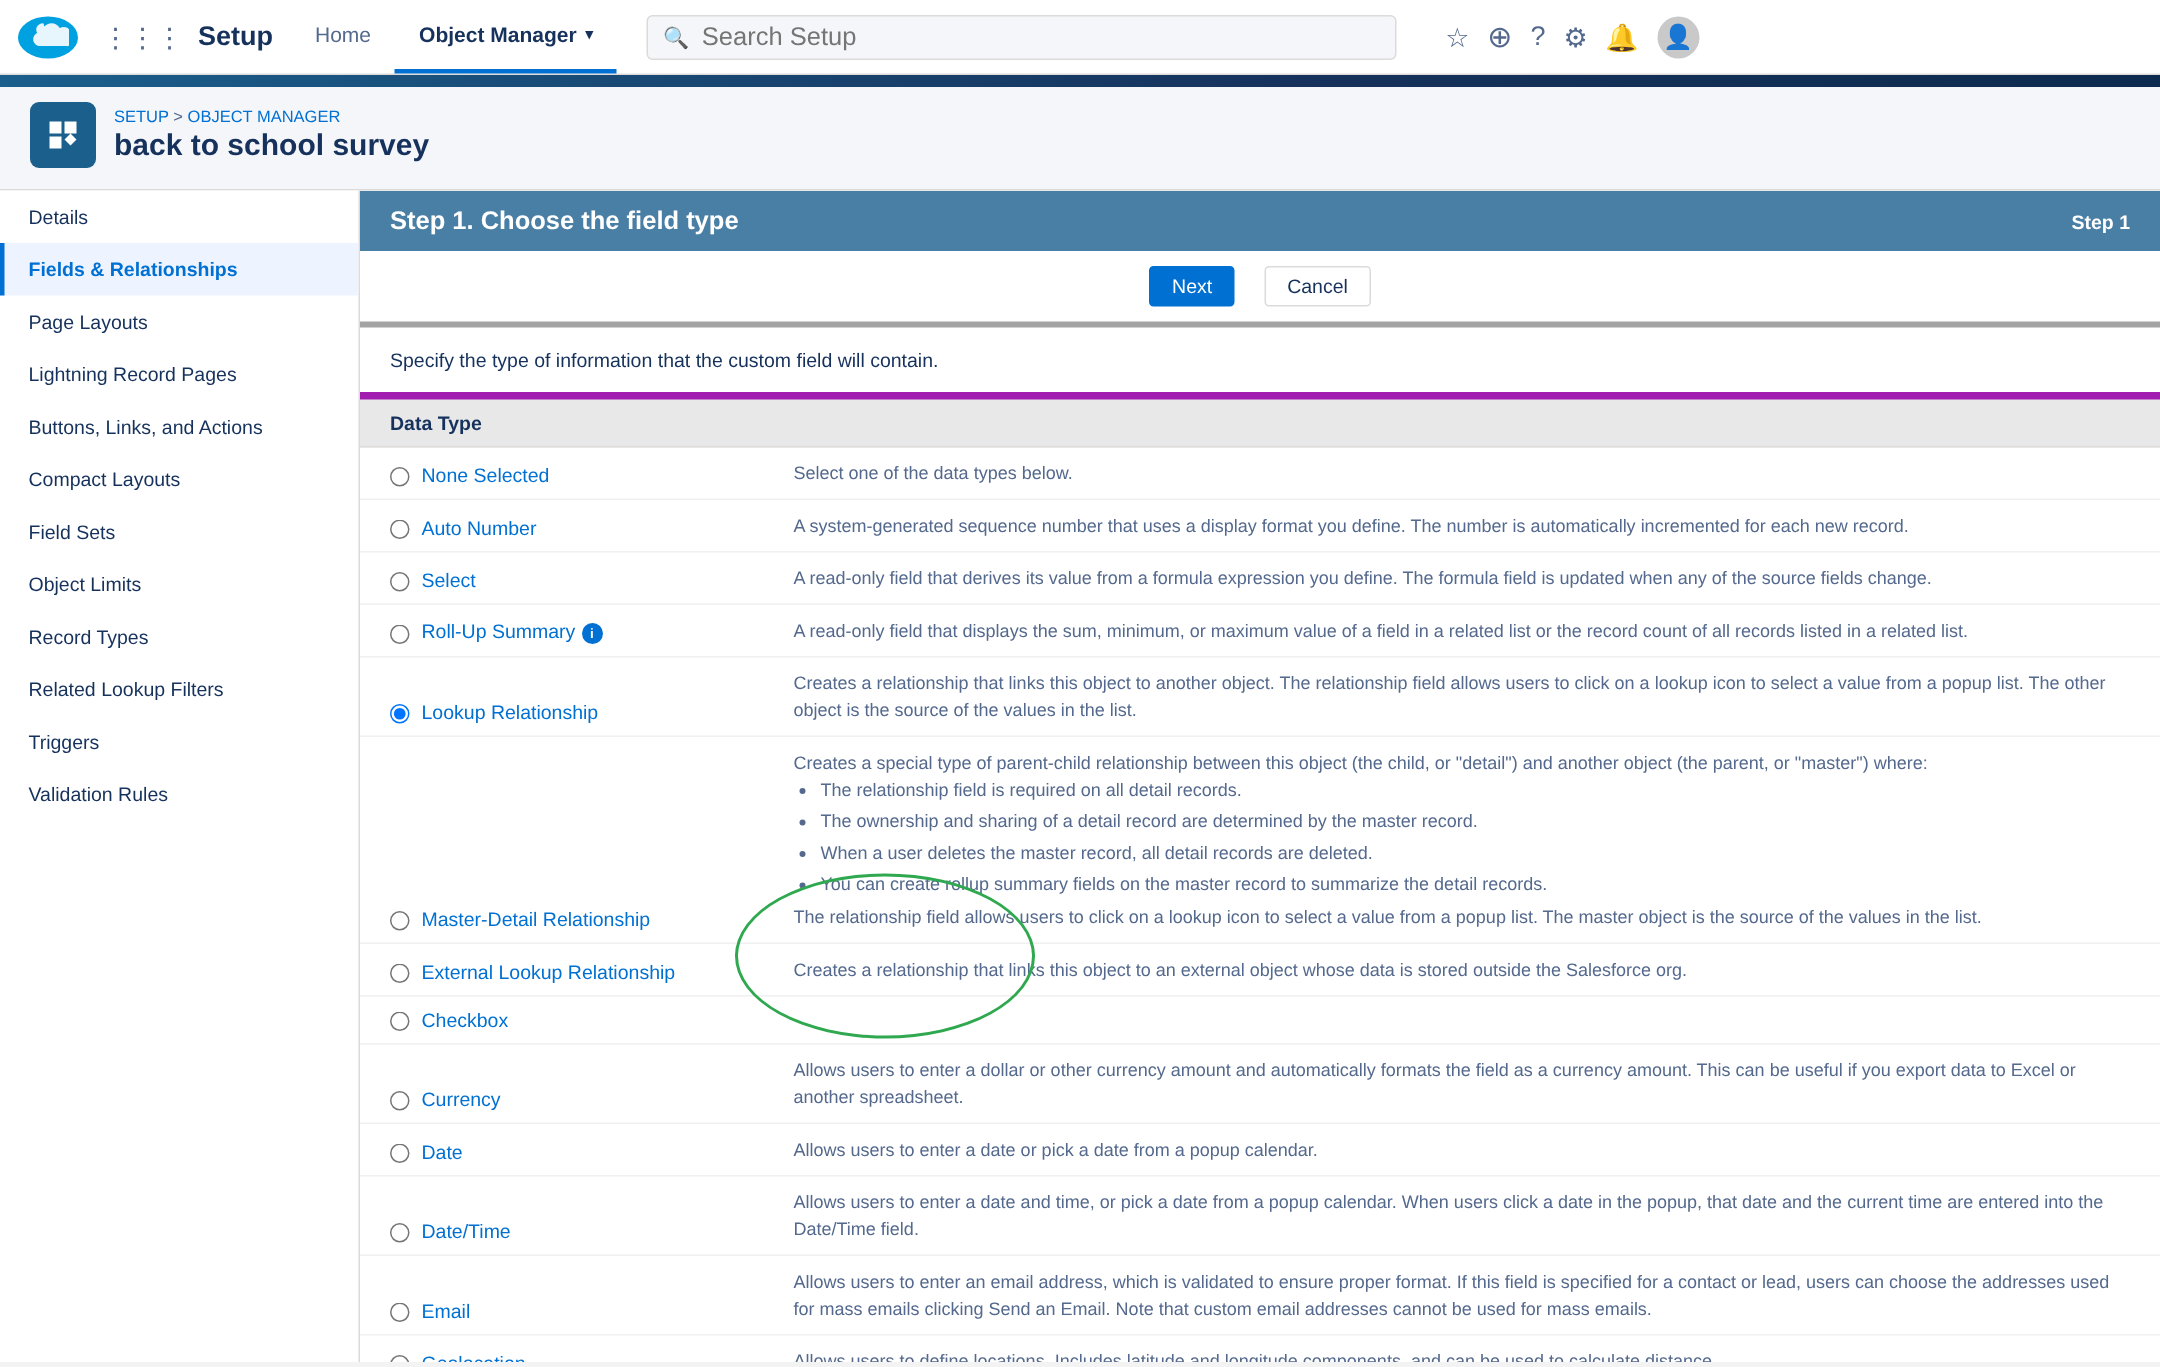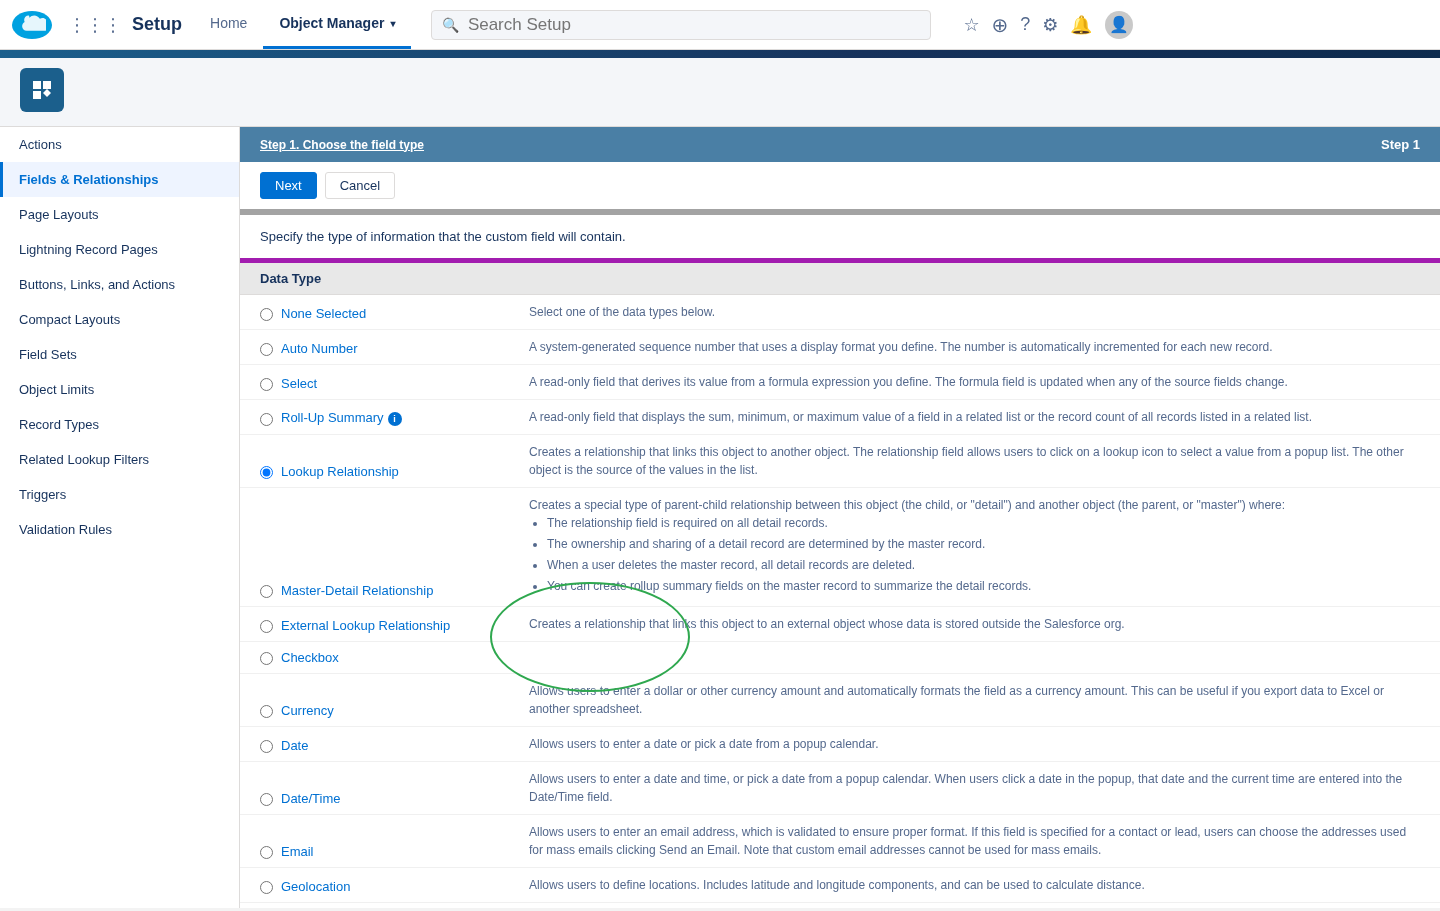--- a/index.html
+++ b/index.html
@@ -85,27 +85,27 @@
     }
 
     
     .content { flex: 1; overflow-y: auto; background: #fff; }
 
     
     .step-header {
       background: #4a7fa5; color: #fff;
       padding: 10px 20px; display: flex; justify-content: space-between; align-items: center;
     }
-    .step-header-title { font-size: 12px; font-weight: 600; text-decoration: underline; }
+    .step-header-title { font-size: 17px; font-weight: 600; }
     .step-header-label { font-size: 13px; font-weight: 600; }
 
     
     .step-toolbar {
-      padding: 10px 20px; display: flex; justify-content: flex-start; gap: 8px;
-      border-bottom: 6px solid #a3a3a3;
+      padding: 10px 20px; display: flex; justify-content: center; gap: 20px;
+      border-bottom: 4px solid #a3a3a3;
     }
     .btn {
       padding: 5px 14px; border-radius: 3px; font-size: 13px;
       cursor: pointer; border: 1px solid #dddbda;
     }
     .btn-primary { background: #0070d2; color: #fff; border-color: #0070d2; }
     .btn-neutral { background: #fff; color: #16325c; }
 
     
     .instruction-text { padding: 14px 20px; font-size: 13px; color: #16325c; }
@@ -194,26 +194,34 @@
 </div>
 
 <div class="sub-nav"></div>
 
 <div class="breadcrumb-area">
   <div class="breadcrumb-icon">
     <svg viewBox="0 0 24 24" xmlns="http://www.w3.org/2000/svg">
       <path d="M3 3h8v8H3V3zm10 0h8v8h-8V3zM3 13h8v8H3v-8zm10 2l4-4 4 4-4 4-4-4z"></path>
     </svg>
   </div>
+  <div class="breadcrumb-text">
+    <div class="breadcrumb-path">
+      <a href="#">SETUP</a>
+      <span> &gt; </span>
+      <a href="#">OBJECT MANAGER</a>
+    </div>
+    <div class="breadcrumb-title">back to school survey</div>
+  </div>
 </div>
 
 <div class="main-layout">
 
   <div class="sidebar">
-  <div class="sidebar-item">Actions</div>
+  <div class="sidebar-item">Details</div>
       <div class="sidebar-item active">Fields &amp; Relationships</div>
       <div class="sidebar-item">Page Layouts</div>
       <div class="sidebar-item">Lightning Record Pages</div>
       <div class="sidebar-item">Buttons, Links, and Actions</div>
       <div class="sidebar-item">Compact Layouts</div>
       <div class="sidebar-item">Field Sets</div>
       <div class="sidebar-item">Object Limits</div>
       <div class="sidebar-item">Record Types</div>
       <div class="sidebar-item">Related Lookup Filters</div>
       <div class="sidebar-item">Triggers</div>
@@ -266,20 +274,21 @@
           <input type="radio" name="data-type" class="data-type-radio" style="">
           <div class="data-type-label"><a href="#">Master-Detail Relationship</a></div>
           <div class="data-type-desc">
             <p>Creates a special type of parent-child relationship between this object (the child, or "detail") and another object (the parent, or "master") where:</p>
             <ul>
               <li>The relationship field is required on all detail records.</li>
               <li>The ownership and sharing of a detail record are determined by the master record.</li>
               <li>When a user deletes the master record, all detail records are deleted.</li>
               <li>You can create rollup summary fields on the master record to summarize the detail records.</li>
             </ul>
+            <p style="margin-top: 4px;">The relationship field allows users to click on a lookup icon to select a value from a popup list. The master object is the source of the values in the list.</p>
           </div>
         </div>
         <div class="data-type-row">
           <input type="radio" name="data-type" class="data-type-radio" style="">
           <div class="data-type-label"><a href="#">External Lookup Relationship</a></div>
           <div class="data-type-desc">Creates a relationship that links this object to an external object whose data is stored outside the Salesforce org.</div>
         </div>
         <div class="data-type-row">
           <input type="radio" name="data-type" class="data-type-radio" style="">
           <div class="data-type-label"><a href="#">Checkbox</a></div>

